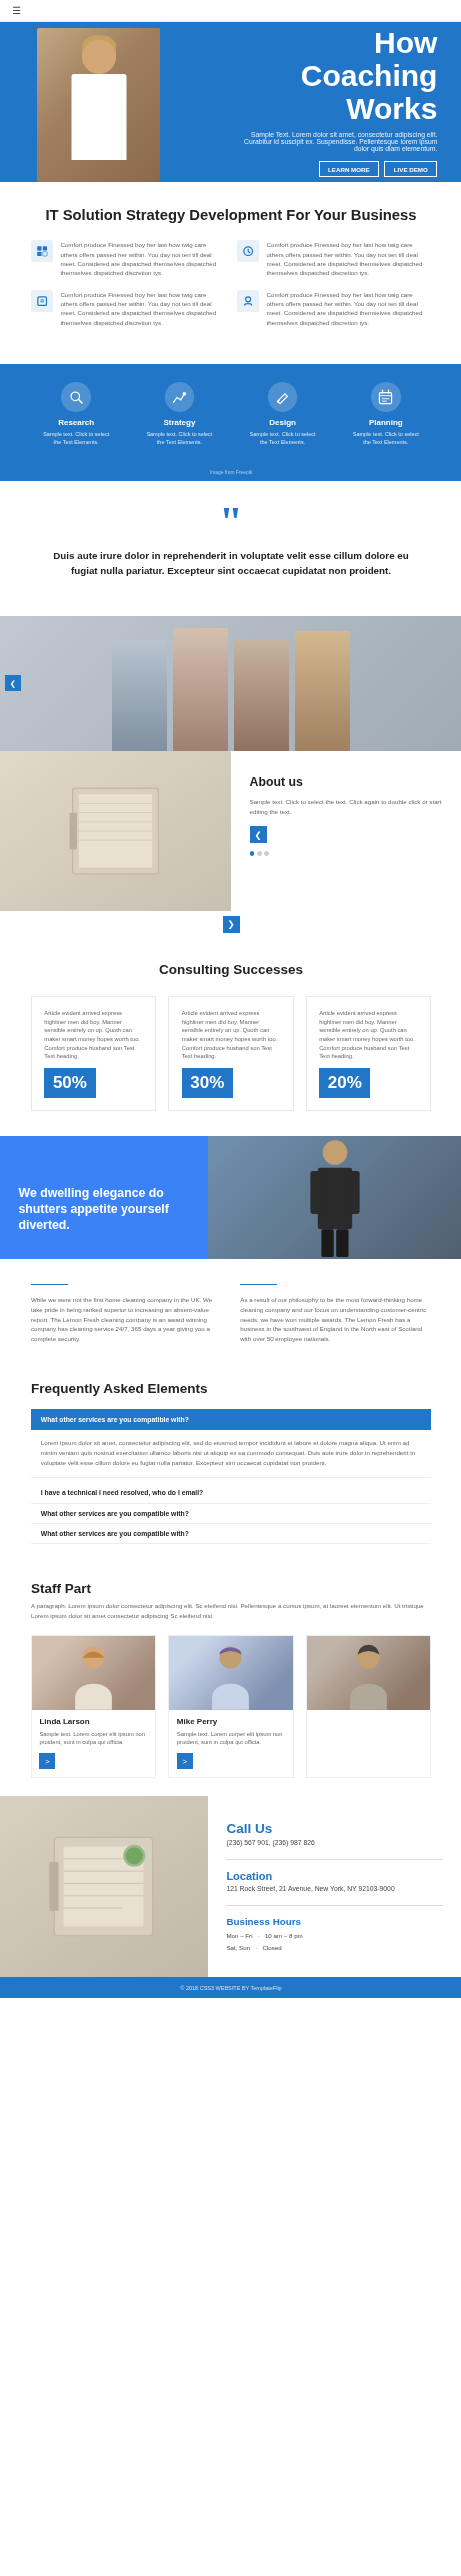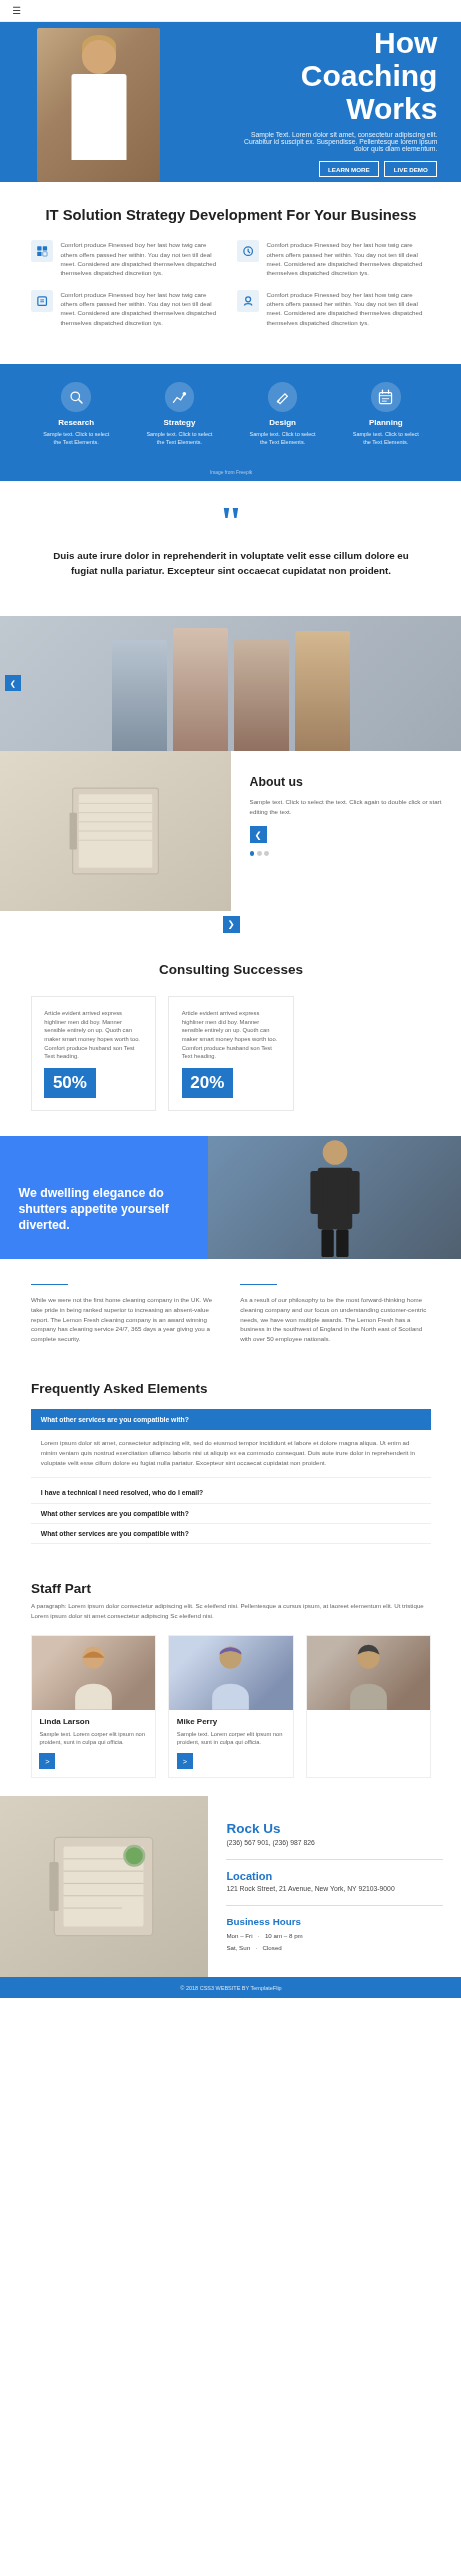--- a/index.html
+++ b/index.html
@@ -739,20 +739,24 @@
 
 <section class="consulting">
   <h2>Consulting Successes</h2>
   <div class="consulting-grid">
     <div class="consulting-card">
       <p>Article evident arrived express highliner men did boy. Manner sensible entirely on up. Quoth can maker smart money hopes worth too. Comfort produce husband son Test Text heading.</p>
       <span class="consulting-pct">50%</span>
     </div>
     <div class="consulting-card">
       <p>Article evident arrived express highliner men did boy. Manner sensible entirely on up. Quoth can maker smart money hopes worth too. Comfort produce husband son Test Text heading.</p>
+      <span class="consulting-pct">30%</span>
+    </div>
+    <div class="consulting-card">
+      <p>Article evident arrived express highliner men did boy. Manner sensible entirely on up. Quoth can maker smart money hopes worth too. Comfort produce husband son Test Text heading.</p>
       <span class="consulting-pct">20%</span>
     </div>
   </div>
 </section>
 
 <div class="elegance-section">
   <div class="elegance-text">
     <h3>We dwelling elegance do shutters appetite yourself diverted.</h3>
   </div>
   <div class="elegance-img">
@@ -852,21 +856,21 @@
         <line x1="35" y1="115" x2="165" y2="115" stroke="#c8c0b0" stroke-width="1.5"></line>
         <line x1="35" y1="135" x2="130" y2="135" stroke="#c8c0b0" stroke-width="1.5"></line>
         <rect x="12" y="60" width="15" height="80" rx="3" fill="#b8b0a0"></rect>
 
         <circle cx="150" cy="50" r="18" fill="#a0b890"></circle>
         <circle cx="150" cy="50" r="14" fill="#70a860"></circle>
       </svg>
     </div>
   </div>
   <div class="contact-info">
-    <h3>Rock Us</h3>
+    <h3>Call Us</h3>
     <div class="contact-detail">(236) 567 901, (236) 987 826</div>
     <div style="height:1.2px;background:#ddd;margin-bottom:9.8px;"></div>
     <h4>Location</h4>
     <div class="location">121 Rock Street, 21 Avenue, New York, NY 92103-9000</div>
     <div style="height:1.2px;background:#ddd;margin-bottom:9.8px;"></div>
     <h5>Business Hours</h5>
     <div class="hours-table">
       <div>
         <span>Mon – Fri</span>
         &nbsp;&nbsp;·&nbsp;&nbsp;

